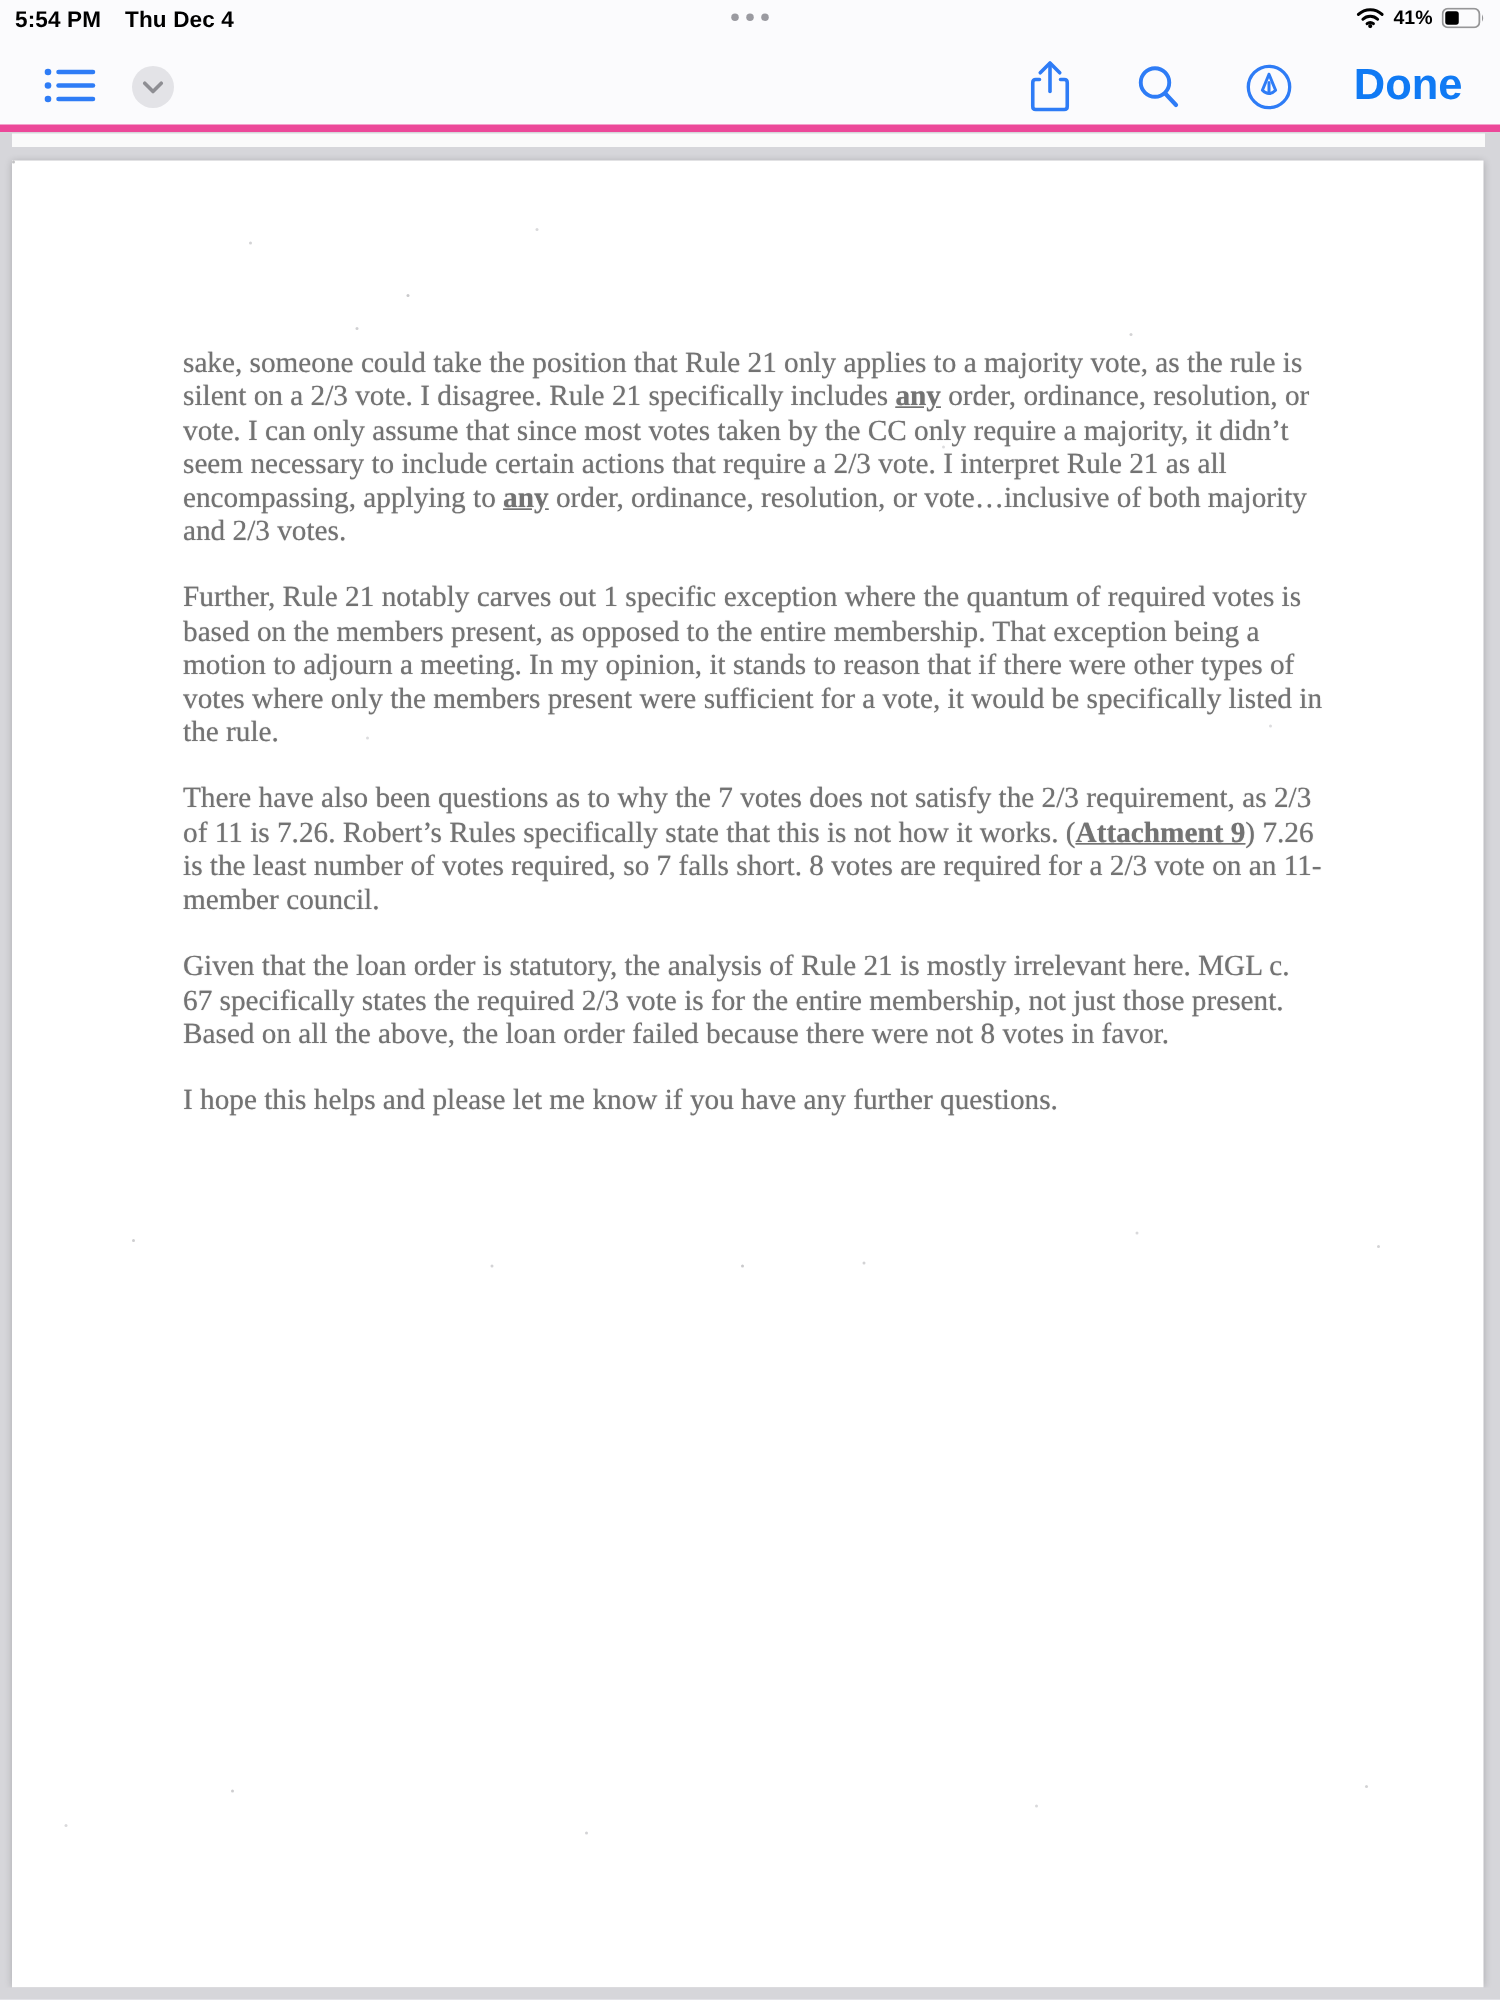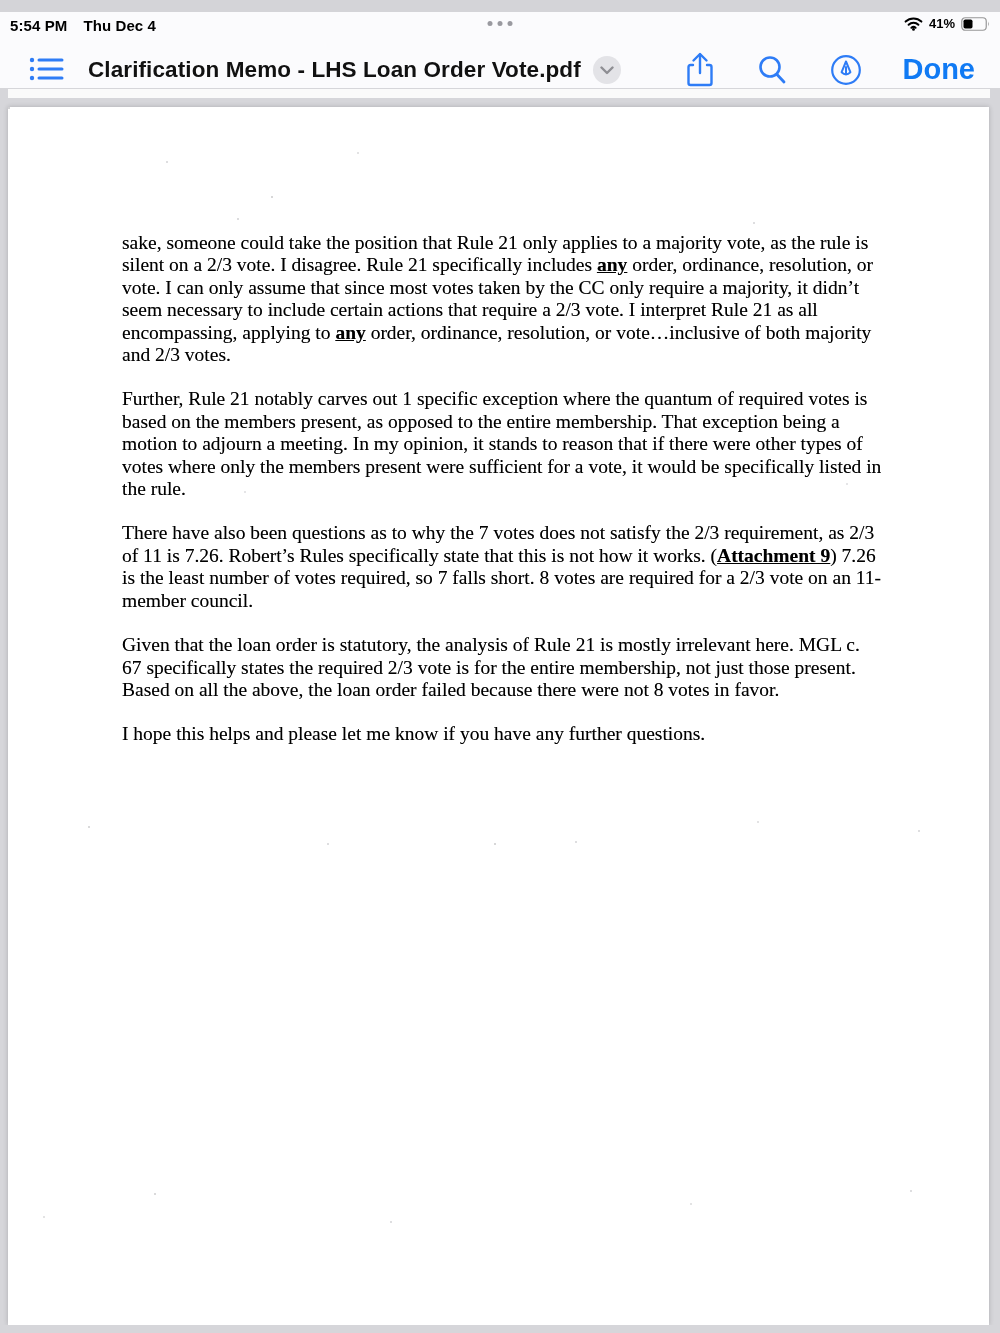--- a/index.html
+++ b/index.html
@@ -3,22 +3,22 @@
 <meta charset="utf-8">
 <style>
   html,body{margin:0;padding:0;background:#e8e8ec;}
   .screen{
     position:relative;width:1000px;height:1333px;overflow:hidden;
     background:#d4d4d8;
     font-family:"Liberation Sans","DejaVu Sans",sans-serif;
   }
   
   .chrome{
-    position:absolute;top:12px;left:0;width:100%;height:88px;
-    background:#fbfbfd;border-bottom:1px solid #ec4899;box-sizing:border-box;
+    position:absolute;top:0;left:0;width:100%;height:88px;
+    background:#fbfbfd;border-bottom:5px solid #ec4899;box-sizing:border-box;
   }
   .status-bar{position:absolute;top:0;left:0;width:100%;height:28px;}
   .status-left{position:absolute;left:10px;top:5px;font-size:15px;font-weight:600;color:#000;letter-spacing:.1px;}
   .status-date{margin-left:16px;}
   .grabber{position:absolute;left:50%;top:9px;transform:translateX(-50%);display:flex;gap:5px;}
   .grabber i{width:5px;height:5px;border-radius:50%;background:#9a9aa0;display:block;}
   .status-right{position:absolute;right:10px;top:4px;display:flex;align-items:center;gap:6px;}
   .pct{font-size:13px;font-weight:600;color:#000;}
   
   .toolbar{position:absolute;top:28px;left:0;width:100%;height:59px;}
@@ -32,21 +32,21 @@
   
   .content{position:absolute;top:88px;left:0;width:100%;height:1245px;background:#d6d6da;}
   .prev-sliver{position:absolute;top:1px;left:8px;right:10px;height:9px;background:#fafafa;}
   .page{
     position:absolute;top:19px;left:8px;right:11px;height:1218px;background:#fff;
     box-shadow:0 0 5px rgba(0,0,0,.20);
   }
   .doc-text{
     position:absolute;left:114px;top:125px;width:760px;
     font-family:"Liberation Serif","DejaVu Serif",serif;
-    font-size:19.5px;line-height:22.4px;color:#000000;
+    font-size:19.5px;line-height:22.4px;color:#737373;
     text-shadow:0 0 .6px rgba(20,20,20,.45);
   }
   .doc-text p{margin:0 0 22px 0;}
   .doc-text span.b{font-weight:bold;}
   .doc-text span.u{text-decoration:underline;}
   .scan-noise{
     position:absolute;left:0;top:0;width:2px;height:2px;border-radius:50%;background:rgba(120,120,125,.45);
     box-shadow:
       158px 54px 0 rgba(130,130,135,.35), 349px 45px 0 rgba(130,130,135,.3),
       263px 89px 0 rgba(120,120,125,.4), 229px 111px 0 rgba(120,120,125,.35),
@@ -105,21 +105,20 @@
             <circle cx="4" cy="15" r="2.2" fill="#2e7cf6"></circle>
             <circle cx="4" cy="24" r="2.2" fill="#2e7cf6"></circle>
             <line x1="11" y1="6" x2="34" y2="6" stroke="#2e7cf6" stroke-width="3" stroke-linecap="round"></line>
             <line x1="11" y1="15" x2="34" y2="15" stroke="#2e7cf6" stroke-width="3" stroke-linecap="round"></line>
             <line x1="11" y1="24" x2="34" y2="24" stroke="#2e7cf6" stroke-width="3" stroke-linecap="round"></line>
           </svg>
         </span>
       </button>
 
       <div class="title-group">
-        <span class="doc-title">Clarification Memo - LHS Loan Order Vote.pdf</span>
         <span class="chevron-circle">
           <svg width="14" height="9" viewBox="0 0 14 9">
             <polyline points="1.5,1.5 7,7 12.5,1.5" fill="none" stroke="#8e8e93" stroke-width="2.4" stroke-linecap="round" stroke-linejoin="round"></polyline>
           </svg>
         </span>
       </div>
 
       <div class="tb-right">
         <button class="icon-btn" style="position:static;width:34px;height:40px;">
           <span style="display:flex;">

